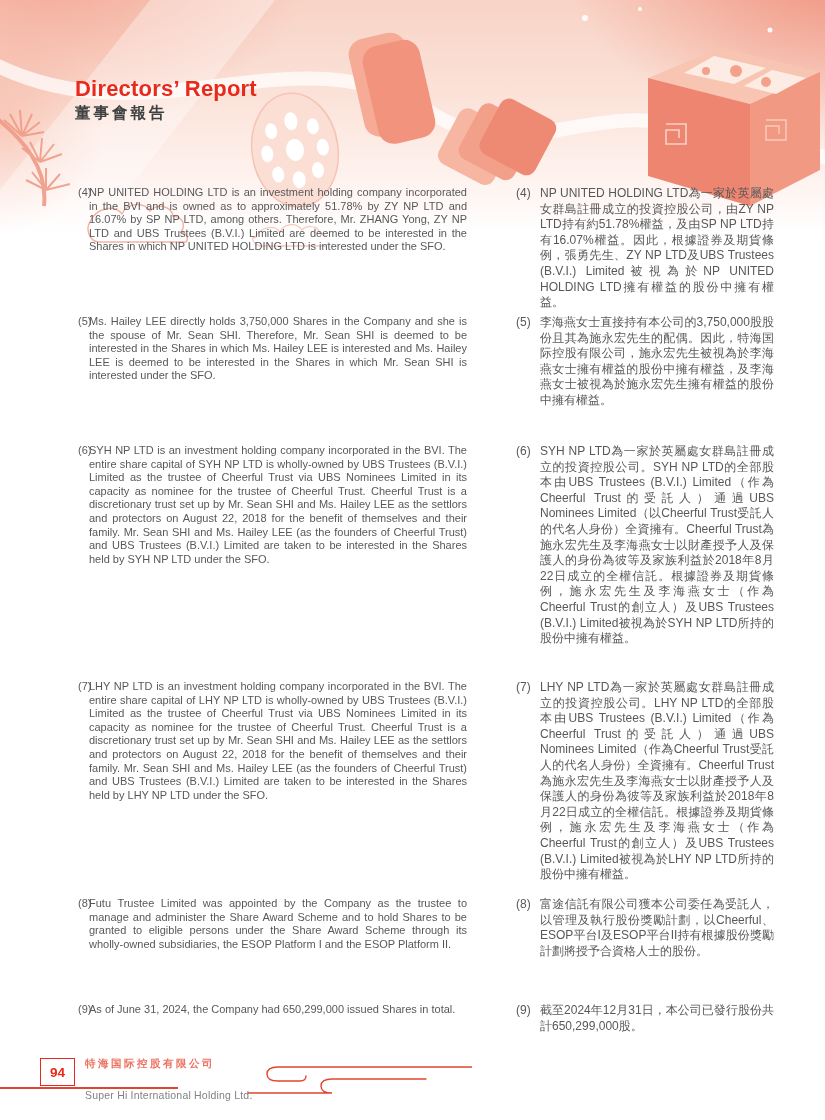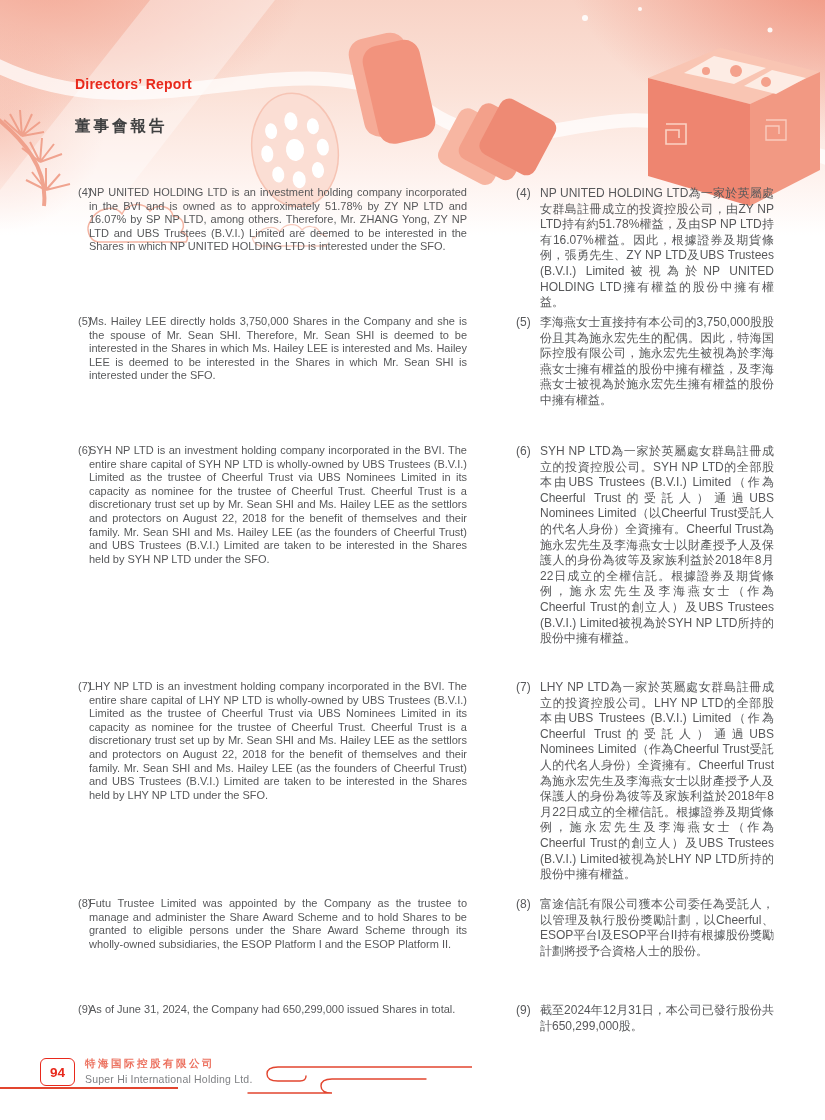--- a/index.html
+++ b/index.html
@@ -13,40 +13,40 @@
   .banner{
     position:absolute;top:0;left:0;width:825px;height:245px;
     background:
       radial-gradient(ellipse 420px 260px at 6% -12%, rgba(243,160,140,.80), rgba(243,160,140,0) 62%),
       radial-gradient(ellipse 460px 300px at 103% -18%, rgba(238,128,105,.85), rgba(238,128,105,0) 62%),
       radial-gradient(circle 150px at 0% 52%, rgba(245,173,153,.50), rgba(245,173,153,0) 70%),
       linear-gradient(180deg,#f8d3c6 0%,#fbe2d8 38%,#fef2ee 72%,#ffffff 96%);
   }
   .banner svg{position:absolute;top:0;left:0;}
   .hdr{position:absolute;left:75px;top:76px;z-index:3;}
-  .hdr .t-en{font-size:14px;font-weight:bold;color:#e8291c;letter-spacing:.2px;}
-  .hdr .t-zh{font-size:15.5px;font-weight:bold;color:#3f4041;letter-spacing:3px;margin-top:24px;}
+  .hdr .t-en{font-size:22px;font-weight:bold;color:#e8291c;letter-spacing:.2px;}
+  .hdr .t-zh{font-size:15.5px;font-weight:bold;color:#3f4041;letter-spacing:3px;margin-top:1px;}
   
   .note{position:absolute;left:0;width:825px;}
   .cell{position:absolute;top:0;}
   .cell .num{position:absolute;left:0;top:0;}
   .cell-en{left:78px;width:389px;font-size:11px;line-height:13.6px;color:#57585a;}
   .cell-en .txt{margin:0 0 0 11px;text-align:justify;}
   .cell-zh{left:516px;width:258px;font-size:12px;line-height:15.6px;color:#57585a;}
   .cell-zh .txt{margin:0 0 0 24px;text-align:justify;text-justify:inter-character;}
   
   .page-badge{
     position:absolute;left:40px;top:1058px;width:33px;height:26px;z-index:2;
-    border:1.6px solid #e8291c;border-radius:6px;background:#fff;
+    border:1.6px solid #e8291c;border-radius:0;background:#fff;
     color:#e8291c;font-size:13.5px;font-weight:bold;
     display:flex;align-items:center;justify-content:center;
   }
   .footer-co{position:absolute;left:85px;top:1057px;z-index:2;}
   .footer-co .co-zh{font-size:10.5px;font-weight:bold;color:#ec7260;letter-spacing:2.5px;}
-  .footer-co .co-en{font-size:10.5px;color:#808285;margin-top:2px;letter-spacing:.2px;}
+  .footer-co .co-en{font-size:10.5px;color:#808285;margin-top:18px;letter-spacing:.2px;}
   .footer-line{position:absolute;left:0;top:1087px;width:178px;height:1.5px;background:#e2452f;}
   .footer-swirl{position:absolute;left:236px;top:1058px;}
 </style>
 </head>
 <body>
 
 <div class="page">
 
   <div class="banner">
     <svg width="825" height="260" viewBox="0 0 825 260" aria-hidden="true">

